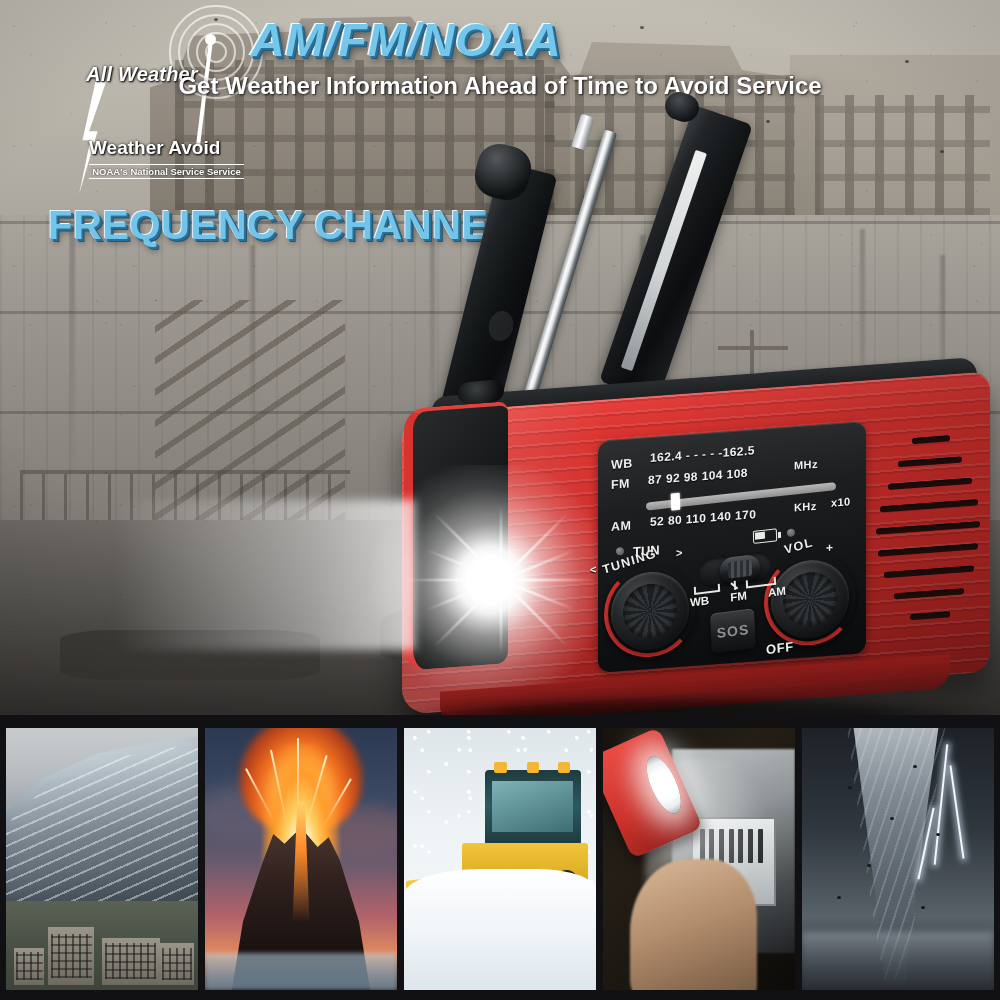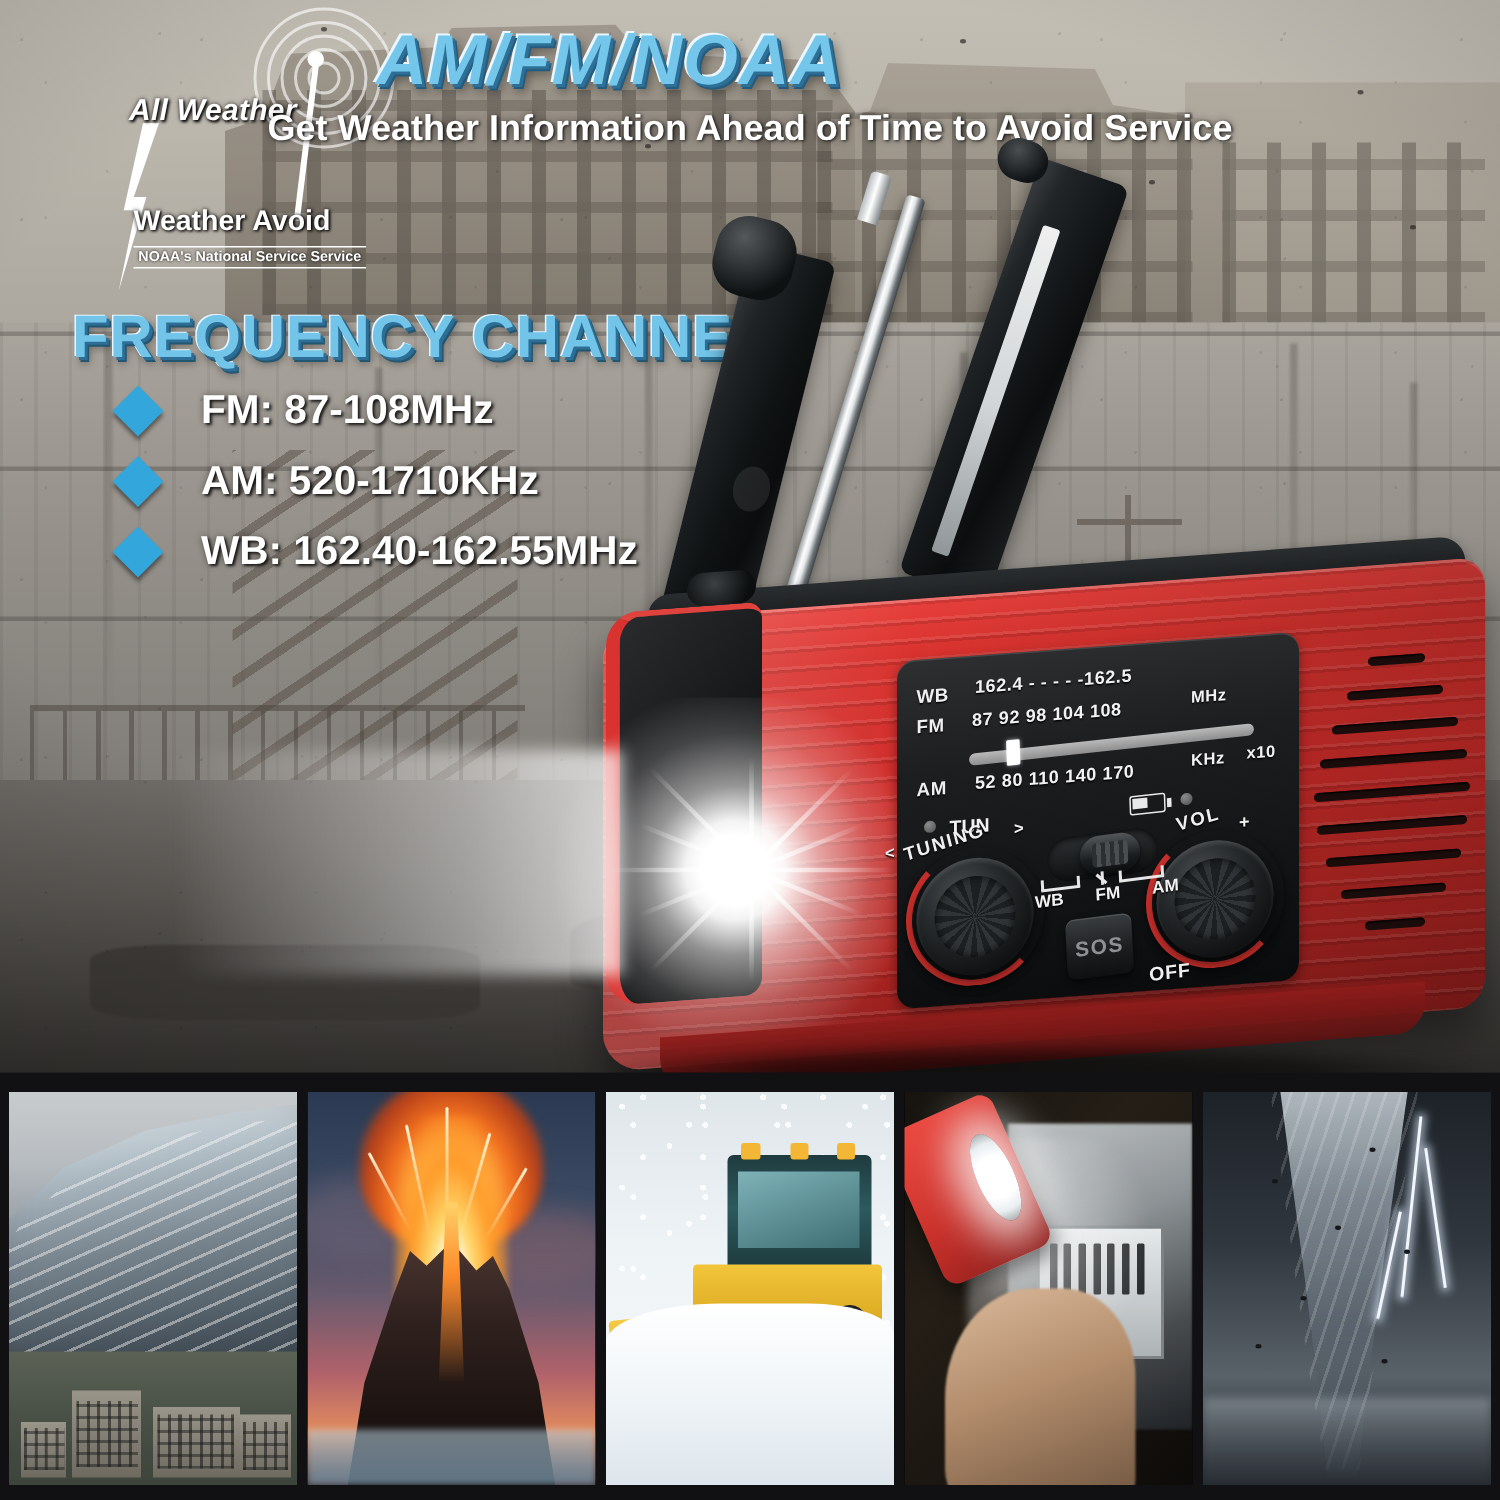--- a/index.html
+++ b/index.html
@@ -394,34 +394,20 @@
     <div class="bolt"></div>
     <div class="lbl-hazards">All Weather</div>
     <div class="lbl-wr">Weather Avoid</div>
     <div class="lbl-nws">NOAA's National Service Service</div>
   </div>
 
   <div class="title-main">AM/FM/NOAA</div>
   <div class="title-sub">Get Weather Information Ahead of Time to Avoid Service</div>
   <div class="title-freq">FREQUENCY CHANNEL</div>
 
-  <div class="freq-list">
-    <div class="freq-row">
-      <div class="diamond"></div>
-      <div class="freq-text">FM: 87-108MHz</div>
-    </div>
-    <div class="freq-row">
-      <div class="diamond"></div>
-      <div class="freq-text">AM: 520-1710KHz</div>
-    </div>
-    <div class="freq-row">
-      <div class="diamond"></div>
-      <div class="freq-text">WB: 162.40-162.55MHz</div>
-    </div>
-  </div>
 
   <div class="radio">
 
     <div class="antenna-rod"></div>
     <div class="antenna-tip"></div>
     <div class="crank-dark"></div>
     <div class="crank-head"></div>
     <div class="crank-mark"></div>
     <div class="handle-dark"></div>
     <div class="handle-knob"></div>

